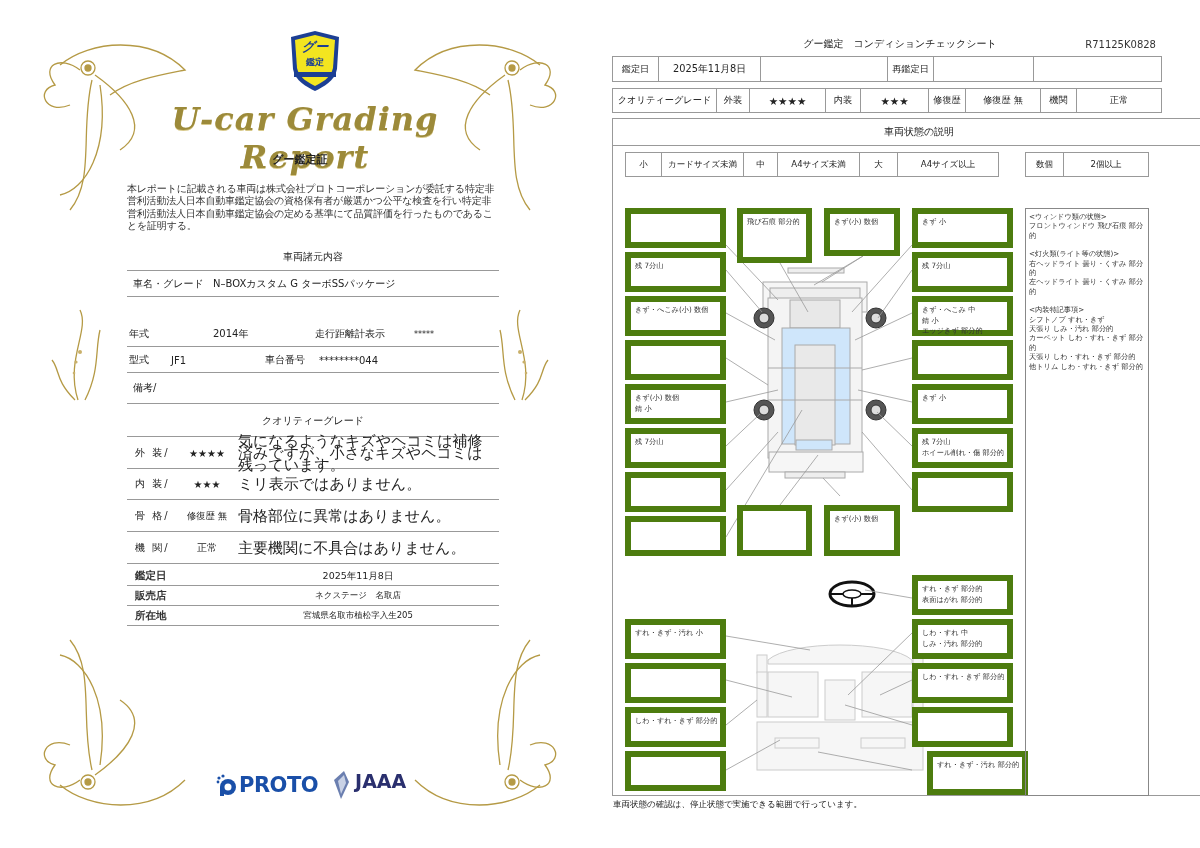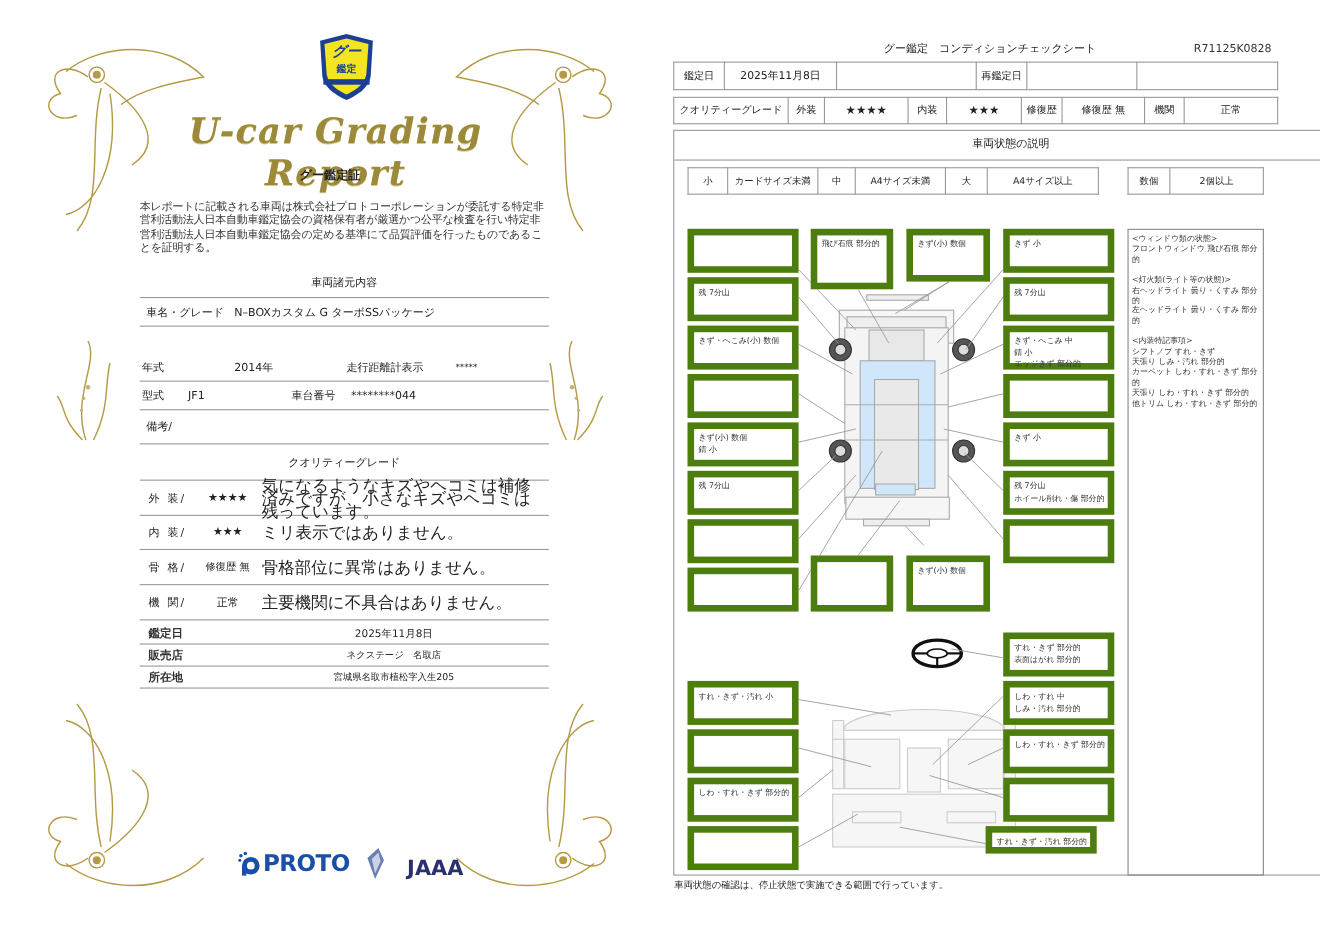--- a/index.html
+++ b/index.html
@@ -25,21 +25,21 @@
   .grade-row .val{position:absolute;left:56px;width:48px;text-align:center;top:50%;transform:translateY(-50%);font-size:10px}
   .grade-row .desc{position:absolute;left:111px;width:258px;top:50%;transform:translateY(-50%);font-size:15px;line-height:12px}
   .info-row{position:absolute;left:127px;width:372px;border-bottom:1.5px solid #999;height:20px}
   .info-row .lbl{position:absolute;left:8px;top:3px;font-size:10.5px;font-weight:bold;color:#333}
   .info-row .val{position:absolute;left:100px;width:262px;text-align:center;top:4px;font-size:9.5px}
   .notes{position:absolute;left:130px;top:630px;width:370px;font-family:"DejaVu Serif","Liberation Serif",serif;font-size:9.6px;line-height:12.3px;color:#444}
   .notes .n-head{padding-left:10px}
   .notes .n-item{padding-left:16px;text-indent:-12px}
   .logos{position:absolute;left:215px;top:768px;height:34px;display:flex;align-items:center;gap:14px}
   .proto{font-family:"DejaVu Sans","Liberation Sans",sans-serif;font-weight:bold;color:#1a4fa8;font-size:21px;letter-spacing:-0.5px;display:flex;align-items:center}
-  .jaaa{font-family:"DejaVu Sans","Liberation Sans",sans-serif;font-weight:bold;color:#2a2f6e;font-size:19px;display:flex;align-items:flex-end;gap:20px}
+  .jaaa{font-family:"DejaVu Sans","Liberation Sans",sans-serif;font-weight:bold;color:#2a2f6e;font-size:19px;display:flex;align-items:flex-start;gap:5px}
 
   
   #right{position:absolute;left:600px;top:0;width:600px;height:848px}
   .sheet-title{position:absolute;left:0;width:600px;top:37px;text-align:center;font-size:10px;color:#222}
   .sheet-id{position:absolute;right:44px;top:39px;font-size:10px;color:#333}
   table.bx{position:absolute;border-collapse:collapse;font-size:9.2px;color:#222}
   table.bx td{border:1px solid #999;text-align:center;vertical-align:middle;padding:0}
   .outer{position:absolute;left:12px;top:118px;width:614px;height:678px;border:1.5px solid #999}
   .outer-head{position:absolute;left:0;top:0;width:100%;height:27px;border-bottom:1.5px solid #999;text-align:center;line-height:26px;font-size:10px}
   .tire-note{position:absolute;left:13px;top:181px;font-size:7px;line-height:9px;color:#222}
@@ -404,21 +404,21 @@
     </div>
   <div class="cbox" style="left:25px;top:751px;width:101px;height:40px"></div>
   <div class="cbox" style="left:312px;top:619px;width:101px;height:40px">
       <div>しわ・すれ 中</div>
       <div>しみ・汚れ 部分的</div>
     </div>
   <div class="cbox" style="left:312px;top:663px;width:101px;height:40px">
       <div>しわ・すれ・きず 部分的</div>
     </div>
   <div class="cbox" style="left:312px;top:707px;width:101px;height:40px"></div>
-  <div class="cbox" style="left:296px;top:751px;width:101px;height:25px">
+  <div class="cbox" style="left:327px;top:751px;width:101px;height:44px">
       <div>すれ・きず・汚れ 部分的</div>
     </div>
 
   <div class="summary">
     <div class="grp">
       <div>&lt;ウィンドウ類の状態&gt;</div>
       <div>フロントウィンドウ 飛び石痕 部分的</div>
     </div>
     <div class="grp">
       <div>&lt;灯火類(ライト等の状態)&gt;</div>

